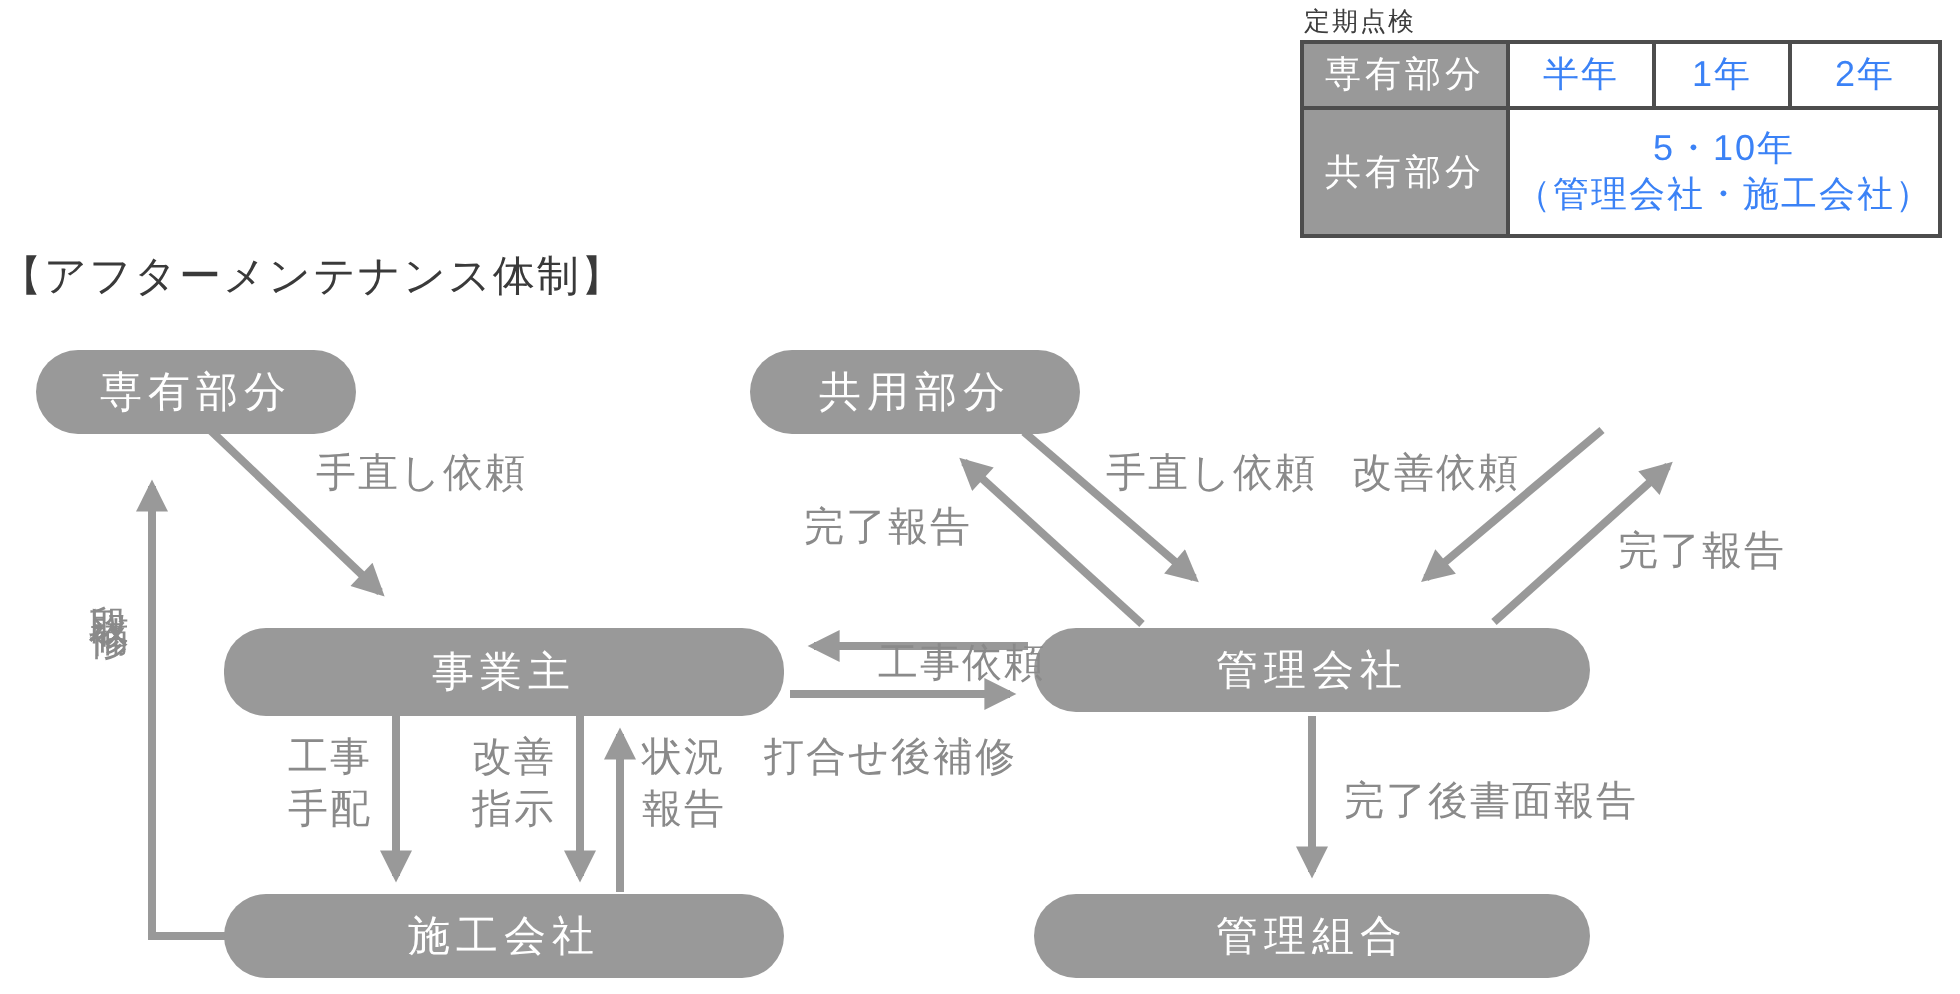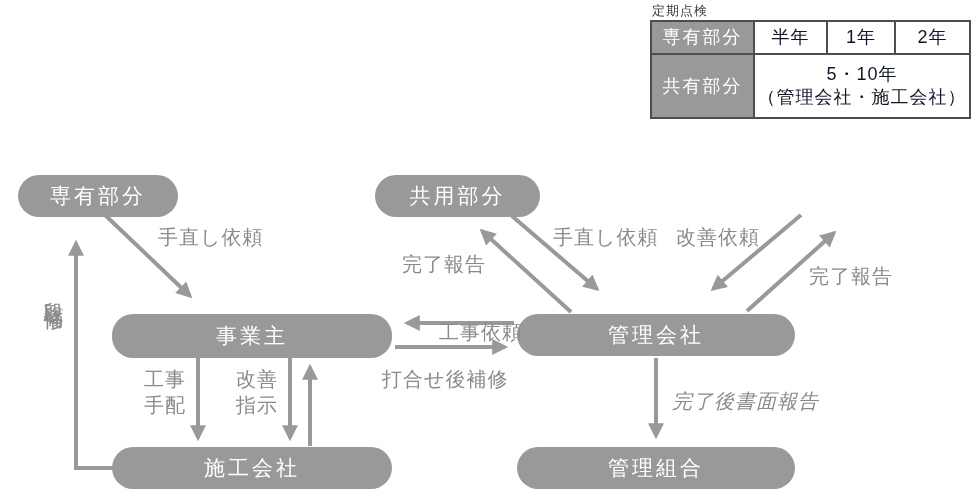--- a/index.html
+++ b/index.html
@@ -14,21 +14,21 @@
   table.insp-table{
     position:absolute;left:650px;top:20px;border-collapse:collapse;table-layout:fixed;
   }
   table.insp-table th,table.insp-table td{
     border:2px solid #4d4d4d;padding:0;text-align:center;vertical-align:middle;
     font-weight:normal;font-size:18px;line-height:23px;
   }
   table.insp-table th{
     background:#999999;color:#ffffff;letter-spacing:2px;width:101px;
   }
-  table.insp-table td{color:#0f172a;letter-spacing:1px;}
+  table.insp-table td{color:#3b82f6;letter-spacing:1px;}
   .col-half{width:71px;} .col-1y{width:66px;} .col-2y{width:73px;}
   tr.row-private{height:33px;}
   tr.row-common{height:64px;}
   td.merged{white-space:pre-line;}
   
   .title{
     position:absolute;left:0px;top:124px;margin:0;
     font-family:"Liberation Serif","DejaVu Serif",serif;font-weight:500;
     font-size:21px;color:#3a3a3a;letter-spacing:1px;
   }
@@ -62,21 +62,21 @@
   .l-dandori{left:44px;top:286px;}
   .l-koji-tehai{left:144px;top:366px;font-family:Liberation Serif, serif;}
   .l-kaizen-shiji{left:236px;top:366px;}
   .l-jokyo{left:321px;top:366px;}
   .l-koji-irai{left:439px;top:291px;margin-top:28px;}
   .l-uchiawase{left:382px;top:366px;}
   .l-kanryo-left{left:402px;top:251px;}
   .l-tenaoshi-mid{left:553px;top:224px;}
   .l-kaizen-irai{left:676px;top:224px;}
   .l-kanryo-right{left:809px;top:263px;}
-  .l-shomen{left:672px;top:388px;font-style:italic;}
+  .l-shomen{left:672px;top:388px;}
 </style>
 </head>
 <body>
 
 <div class="canvas">
 
   <div class="insp-caption">定期点検</div>
 
   <table class="insp-table">
     <tbody>
@@ -87,20 +87,21 @@
       <td class="col-2y">2年</td>
     </tr>
     <tr class="row-common">
       <th>共有部分</th>
       <td class="merged" colspan="3">5・10年
 （管理会社・施工会社）</td>
     </tr>
   </tbody>
     </table>
 
+  <h1 class="title">【アフターメンテナンス体制】</h1>
 
   <svg class="arrows" viewBox="0 0 980 497" xmlns="http://www.w3.org/2000/svg">
     <defs>
       <marker id="ah" viewBox="0 0 10 10" markerWidth="4.5" markerHeight="4" refX="8" refY="5" orient="auto-start-reverse" markerUnits="strokeWidth">
         <path d="M0,0 L10,5 L0,10 Z" fill="#999999"></path>
       </marker>
     </defs>
     <line x1="104" y1="214" x2="190" y2="296" marker-end="url(#ah)"></line>
     <polyline points="113,468 76,468 76,243" marker-end="url(#ah)"></polyline>
     <line x1="198" y1="358" x2="198" y2="438" marker-end="url(#ah)"></line>
@@ -121,20 +122,22 @@
   <div class="node n-kanrig">管理会社</div>
   <div class="node n-seko">施工会社</div>
   <div class="node n-kumiai">管理組合</div>
 
   <div class="lbl l-tenaoshi-left">手直し依頼</div>
   <div class="lbl lbl-vert l-dandori">段取補修</div>
   <div class="lbl l-koji-tehai">工事
 手配</div>
   <div class="lbl l-kaizen-shiji">改善
 指示</div>
+  <div class="lbl l-jokyo">状況
+報告</div>
   <div class="lbl l-koji-irai">工事依頼</div>
   <div class="lbl l-uchiawase">打合せ後補修</div>
   <div class="lbl l-kanryo-left">完了報告</div>
   <div class="lbl l-tenaoshi-mid">手直し依頼</div>
   <div class="lbl l-kaizen-irai">改善依頼</div>
   <div class="lbl l-kanryo-right">完了報告</div>
   <div class="lbl l-shomen">完了後書面報告</div>
 
 </div>
 

